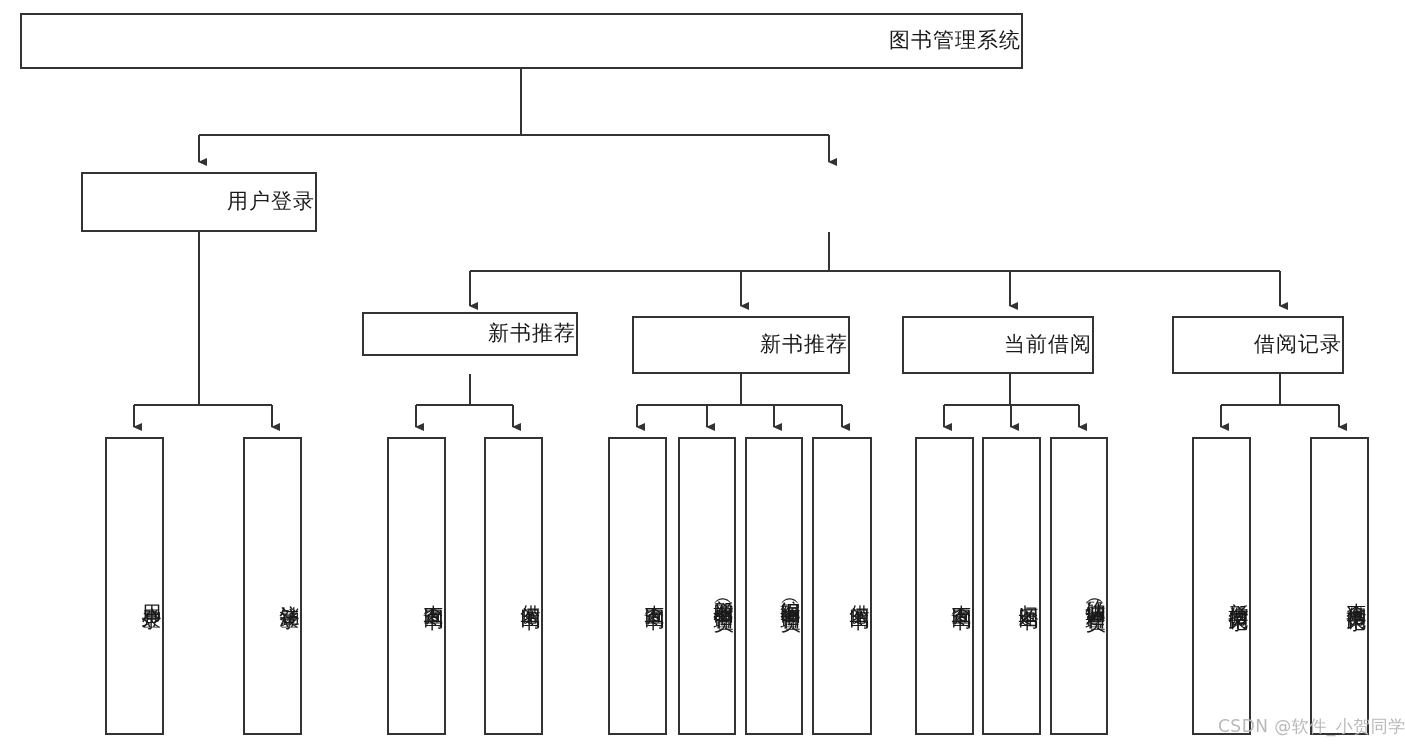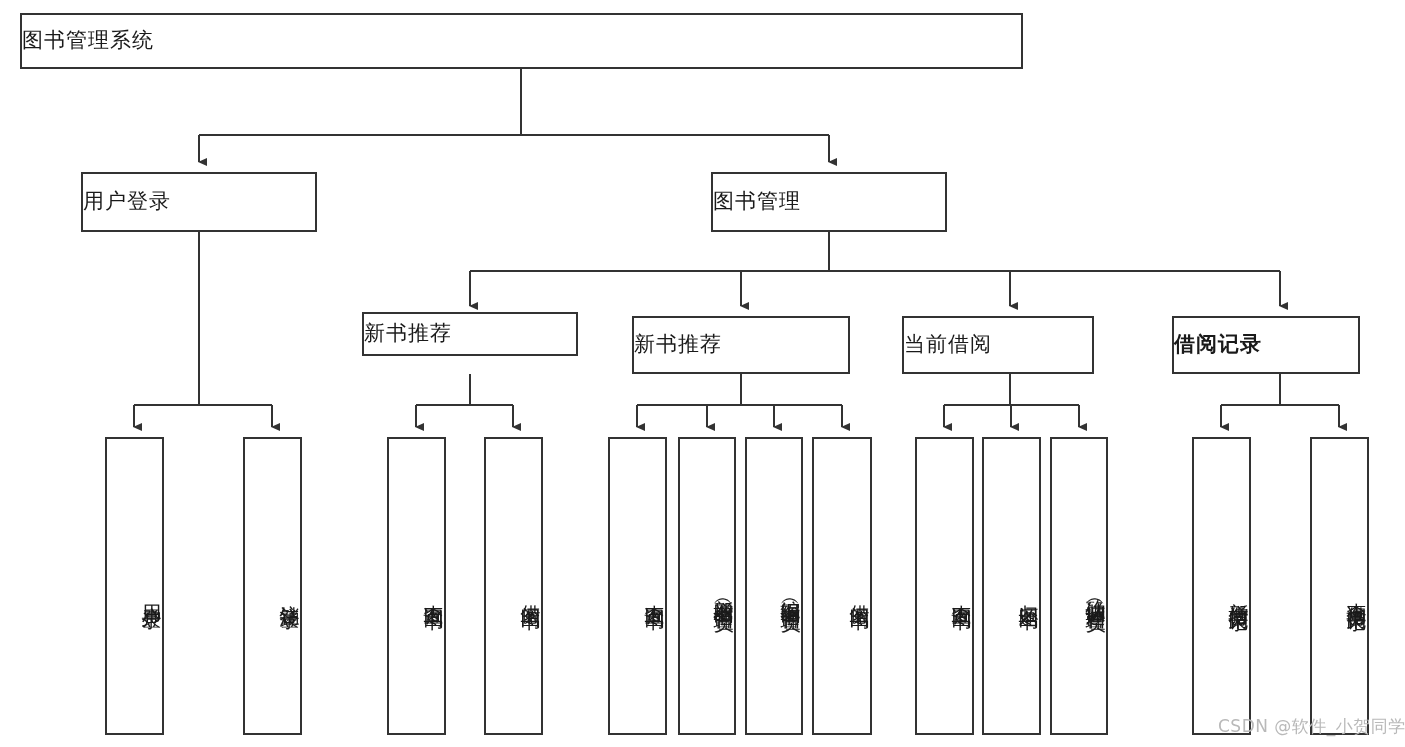--- a/index.html
+++ b/index.html
@@ -26,21 +26,21 @@
     height: 747px;
     pointer-events: none;
   }
   .node {
     position: absolute;
     box-sizing: border-box;
     background: #ffffff;
     border: 2px solid #333333;
     display: flex;
     align-items: center;
-    justify-content: flex-start;
+    justify-content: flex-end;
     color: #1a1a1a;
   }
   .node-h {
     font-size: 21px;
     letter-spacing: 1px;
     line-height: 1.2;
     white-space: nowrap;
   }
   .node-root {
     font-size: 21px;
@@ -123,34 +123,31 @@
     </g>
   </svg>
 
   <div class="node node-h node-root" style="left:20px; top:13px; width:1003px; height:56px;">
     <span>图书管理系统</span>
   </div>
 
   <div class="node node-h" style="left:81px; top:172px; width:236px; height:60px;">
     <span>用户登录</span>
   </div>
-  <div class="node node-h" style="left:711px; top:172px; width:236px; height:60px;">
-    <span>图书管理</span>
-  </div>
 
   <div class="node node-h" style="left:362px; top:312px; width:216px; height:44px;">
     <span>新书推荐</span>
   </div>
   <div class="node node-h" style="left:632px; top:316px; width:218px; height:58px;">
     <span>新书推荐</span>
   </div>
   <div class="node node-h" style="left:902px; top:316px; width:192px; height:58px;">
     <span>当前借阅</span>
   </div>
-  <div class="node node-h" style="left:1172px; top:316px; width:188px; height:58px;font-weight:bold;">
+  <div class="node node-h" style="left:1172px; top:316px; width:172px; height:58px;">
     <span>借阅记录</span>
   </div>
 
   <div class="node node-leaf" style="left:105px; top:437px; width:59px; height:298px;">
     <span class="leaf-text">用户登录</span>
   </div>
   <div class="node node-leaf" style="left:243px; top:437px; width:59px; height:298px;">
     <span class="leaf-text">注销登录</span>
   </div>
 

